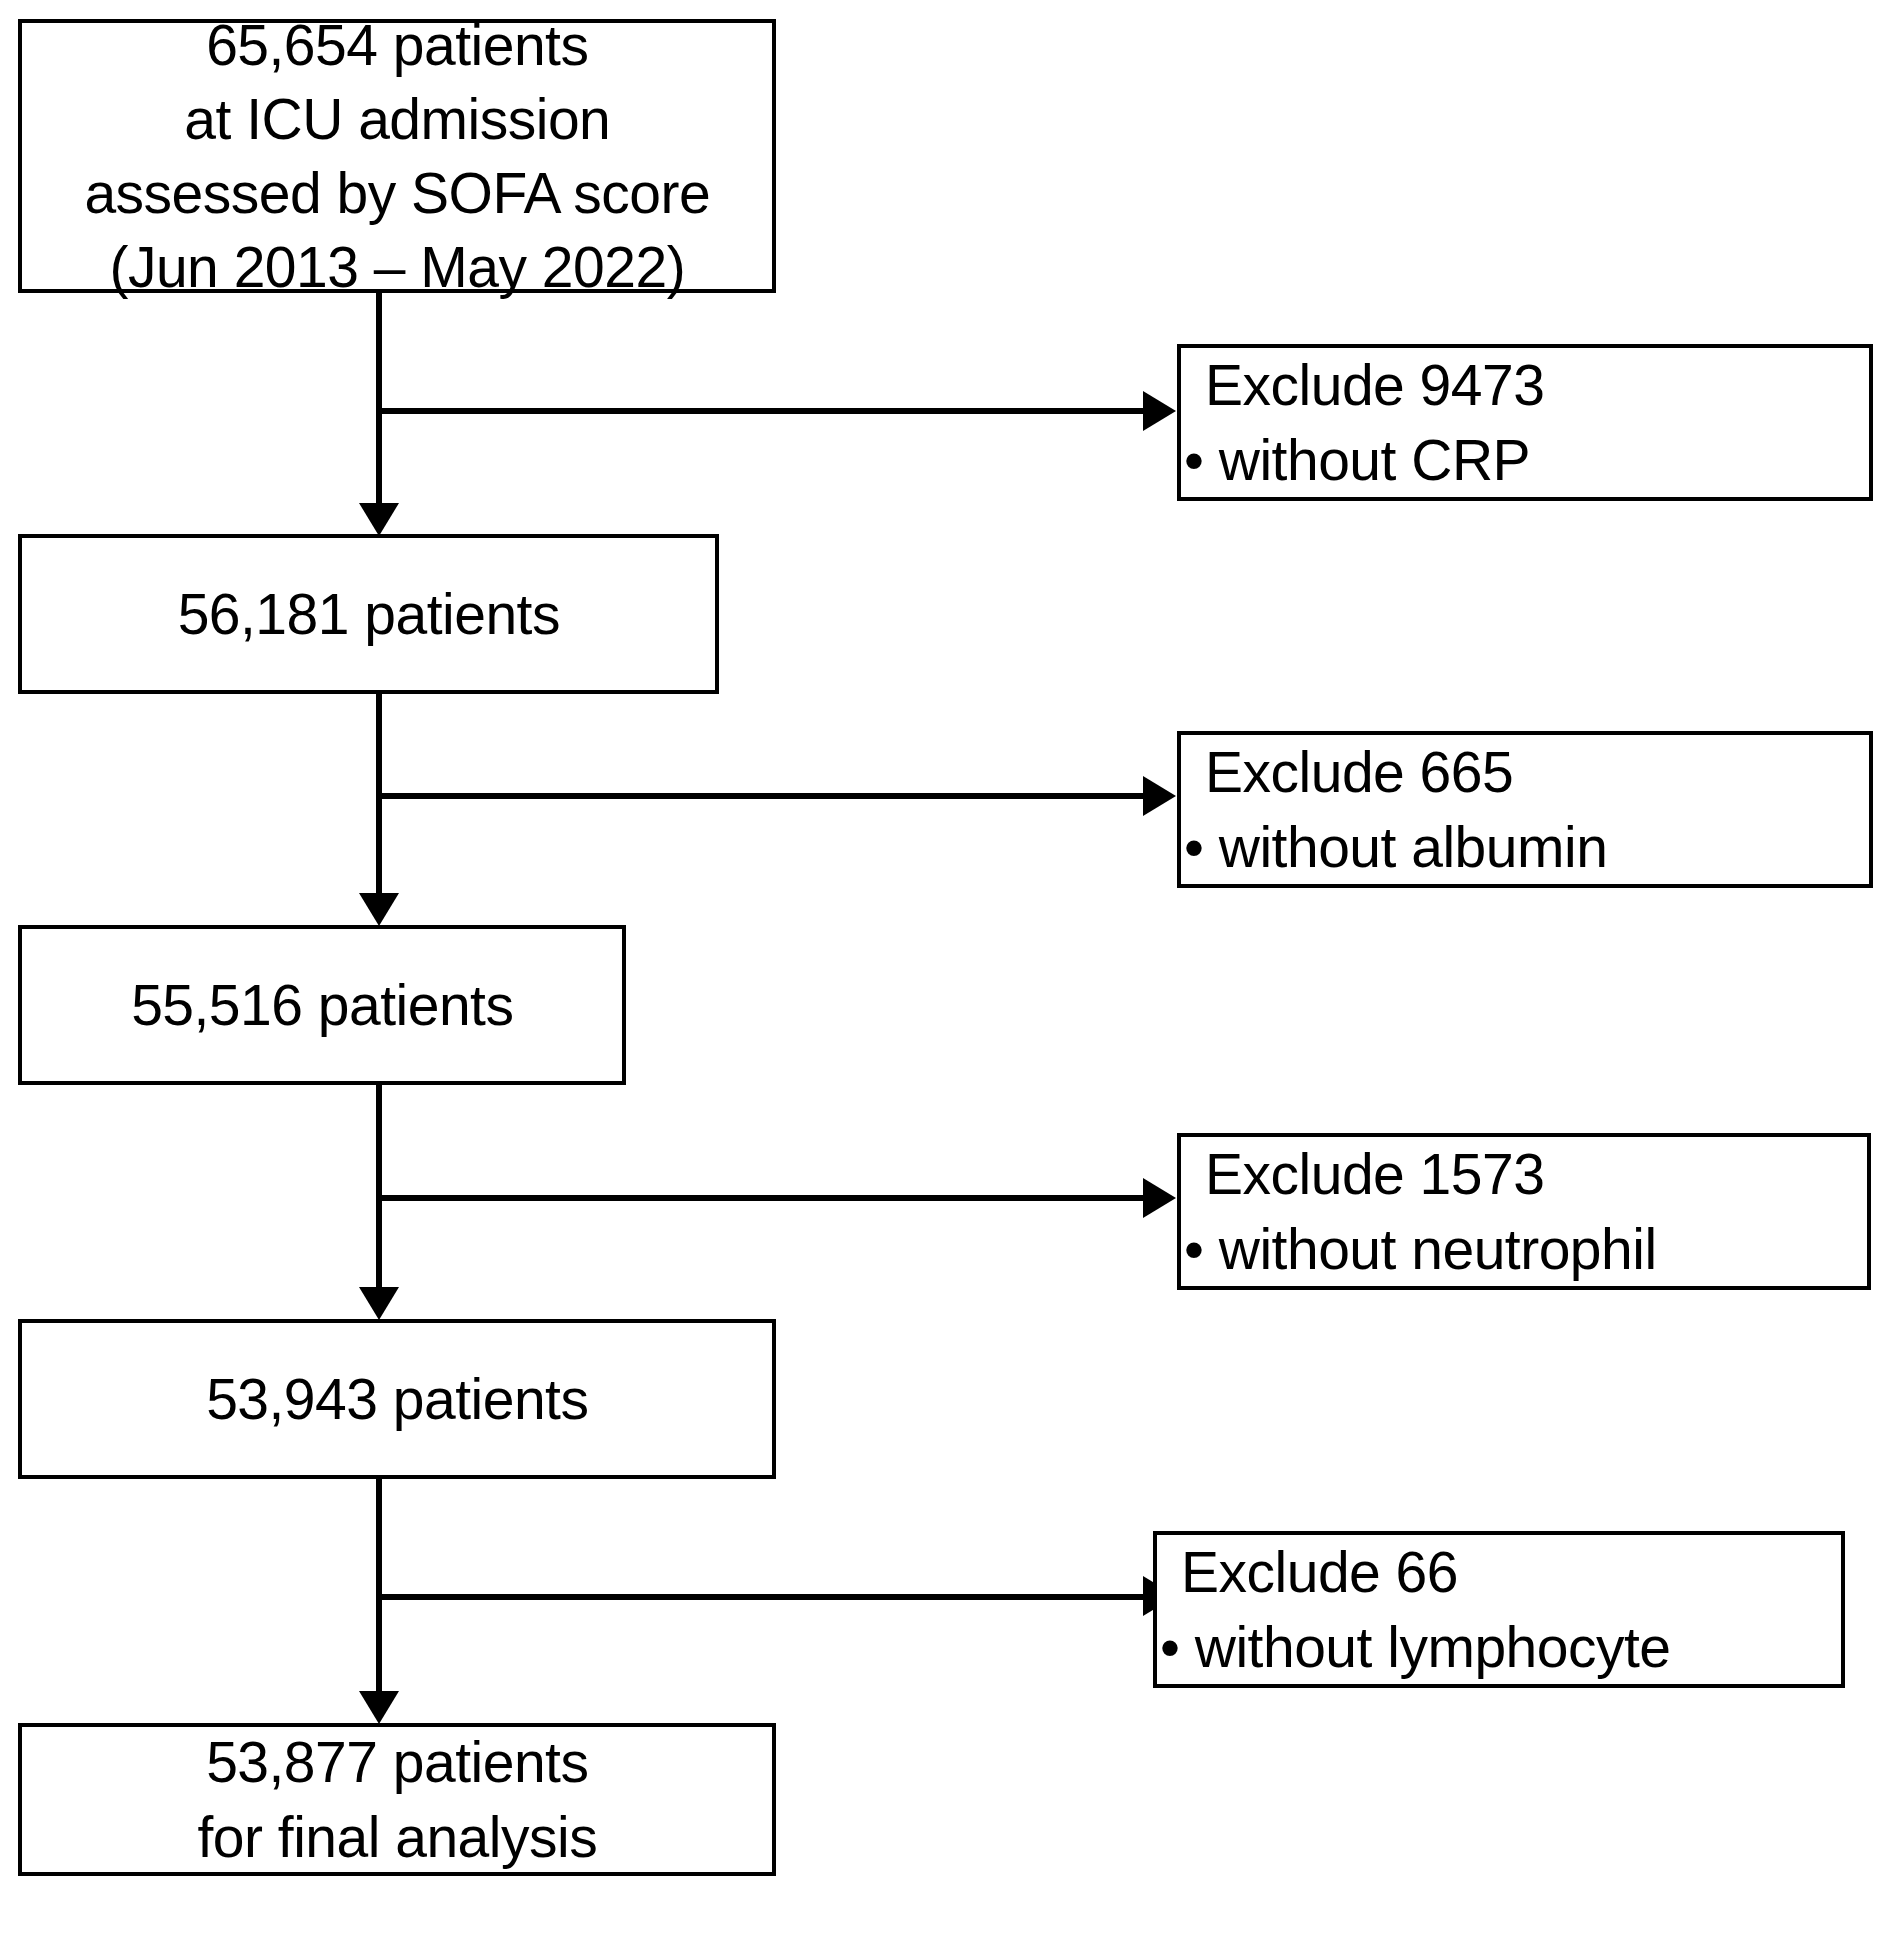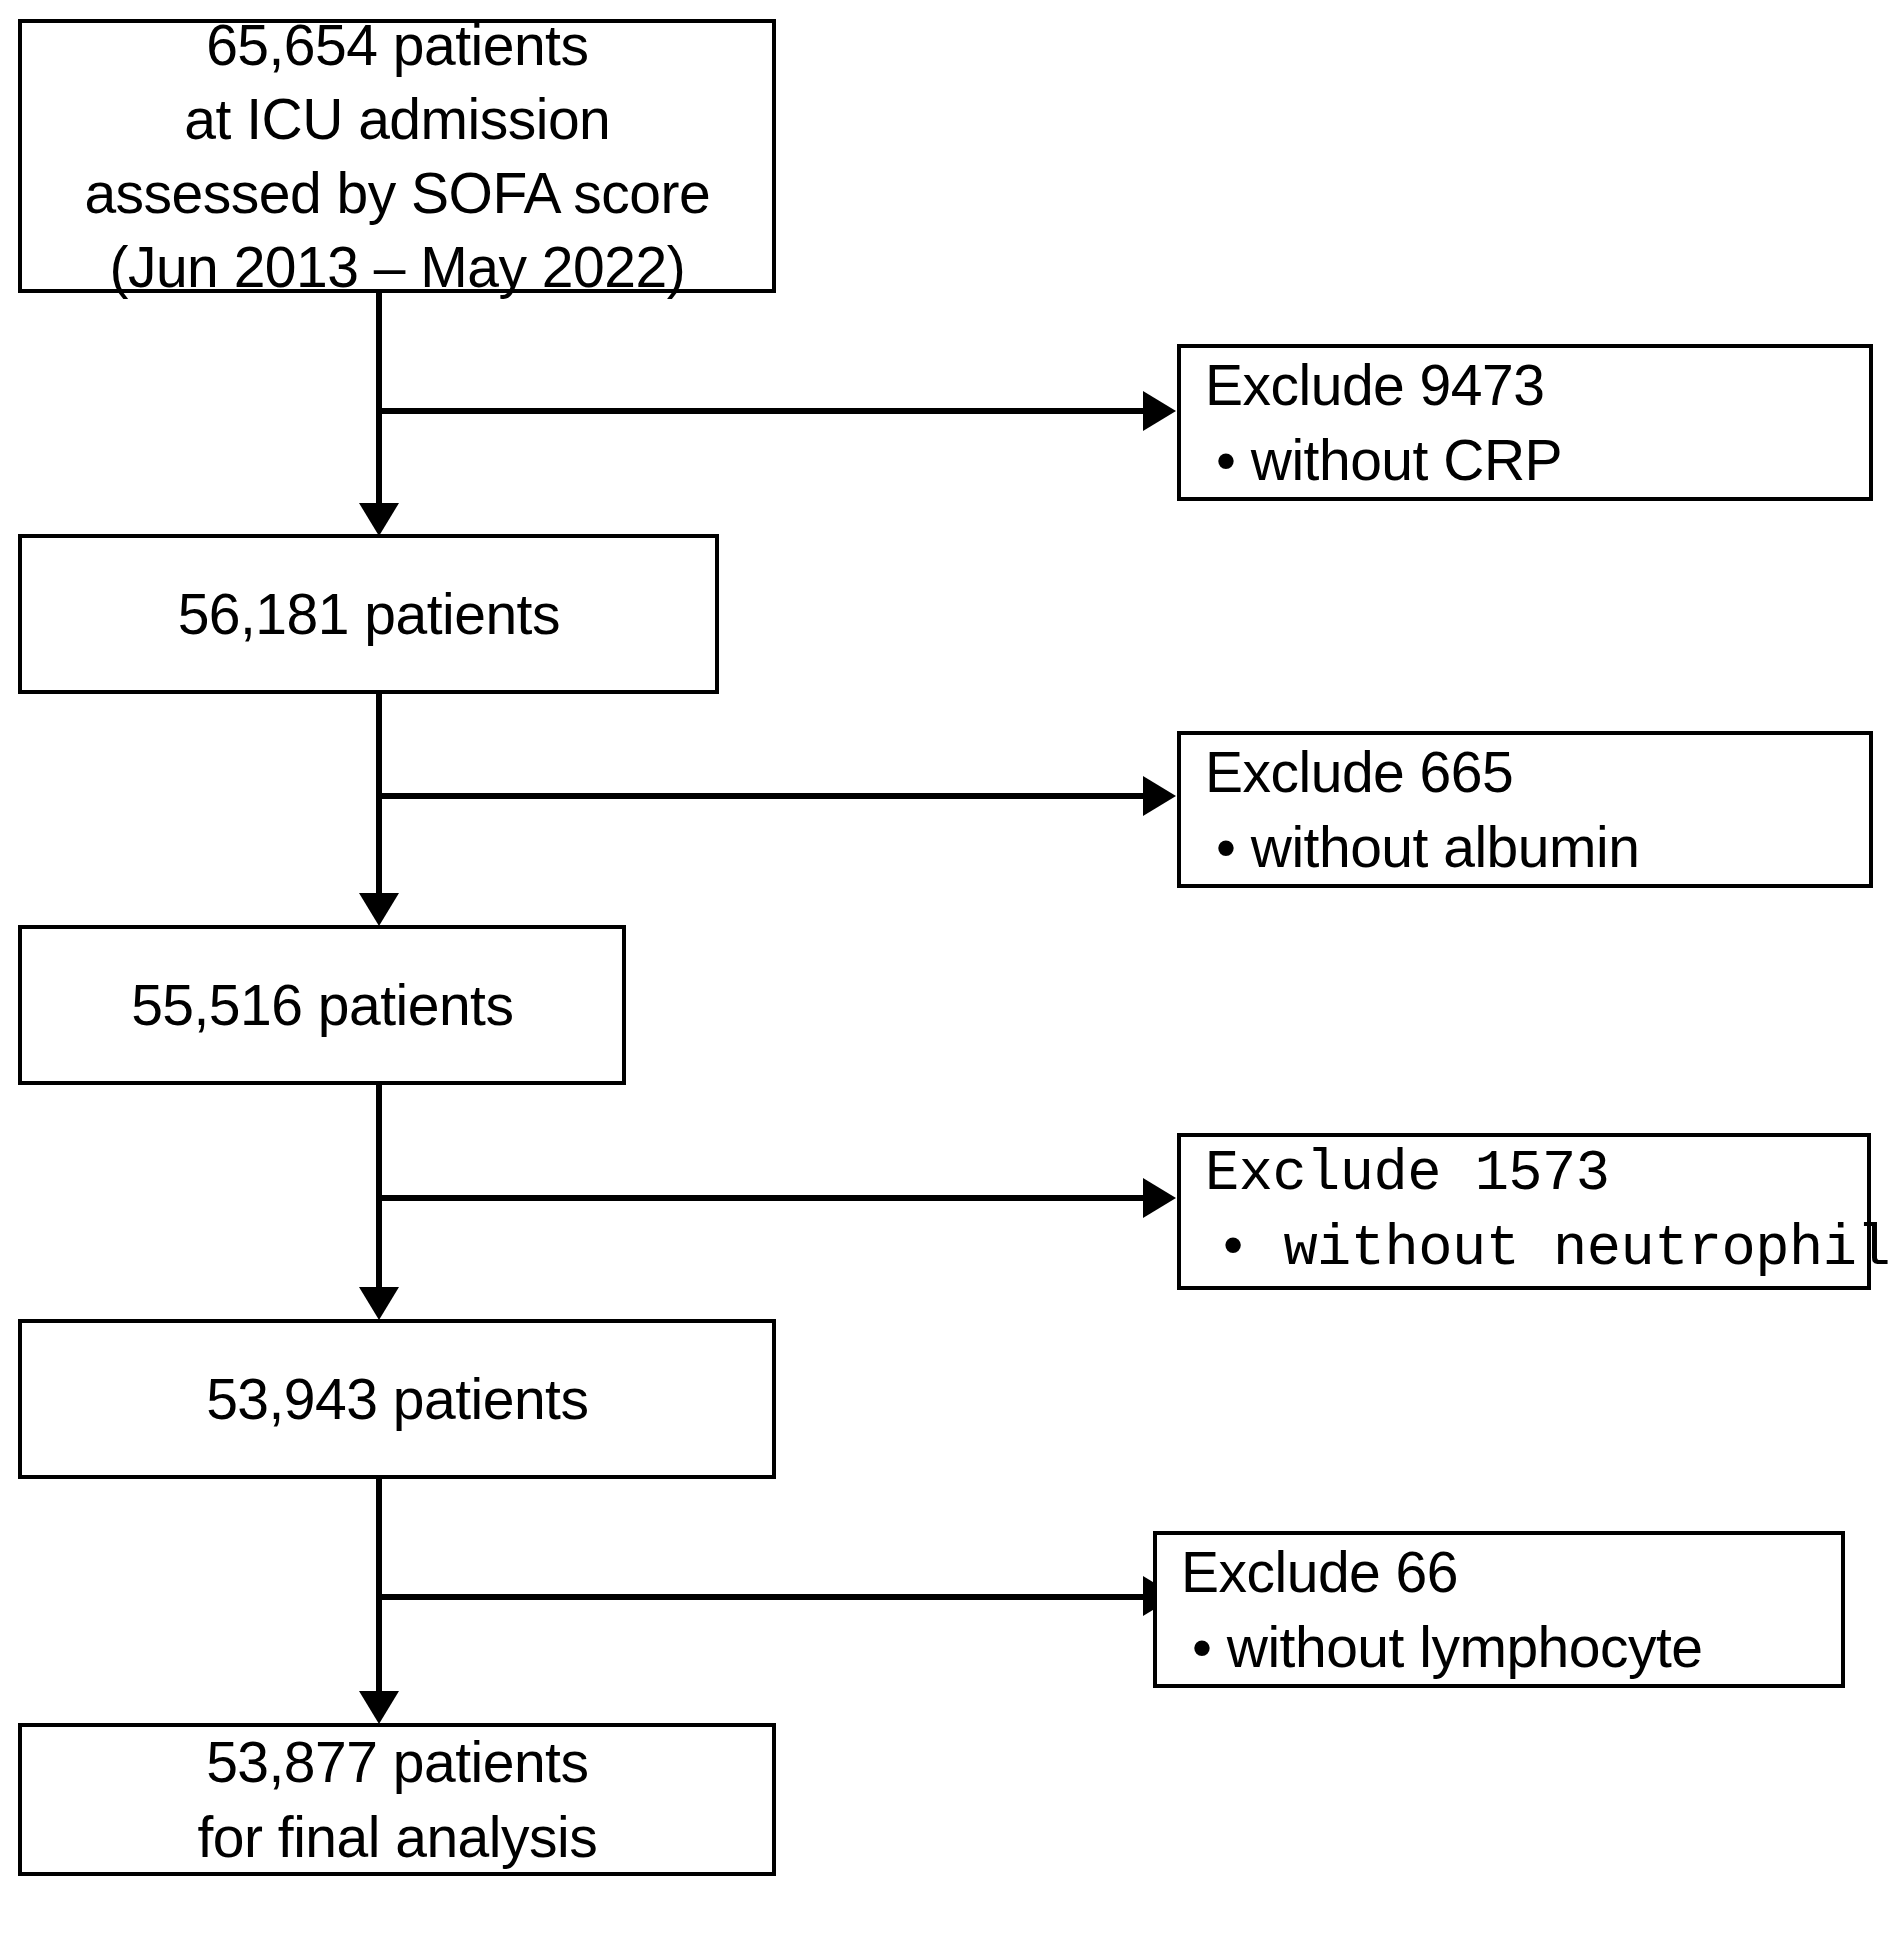--- a/index.html
+++ b/index.html
@@ -51,21 +51,21 @@
 
   .node.main .node-line {
     width: 100%;
   }
 
   .node.exclude .node-line {
     padding-left: 24px;
   }
 
   .node.exclude .node-line.bullet {
-    padding-left: 66px;
+    padding-left: 34px;
     text-indent: -31px;
   }
 
   
   .vline {
     position: absolute;
     background: #000000;
     width: 6.4px;
   }
 
@@ -131,21 +131,21 @@
 
   <div class="node main" style="left:18.3px; top:925px; width:608px; height:160px;">
     <div class="node-line">55,516 patients</div>
   </div>
 
   <div class="vline" style="left:376px; top:1085px; height:203px;"></div>
   <div class="arrow-down" style="left:359px; top:1287px;"></div>
   <div class="hline" style="left:376px; top:1195px; width:768px;"></div>
   <div class="arrow-right" style="left:1143px; top:1178px;"></div>
 
-  <div class="node exclude" style="left:1177px; top:1133px; width:694px; height:157px;font-family:Liberation Mono, monospace;">
+  <div class="node exclude" style="left:1177px; top:1133px; width:694px; height:157px;">
     <div class="node-line">Exclude 1573</div>
     <div class="node-line bullet">• without neutrophil</div>
   </div>
 
   <div class="node main" style="left:18.3px; top:1319px; width:758px; height:160px;">
     <div class="node-line">53,943 patients</div>
   </div>
 
   <div class="vline" style="left:376px; top:1479px; height:212px;"></div>
   <div class="arrow-down" style="left:359px; top:1691px;"></div>

